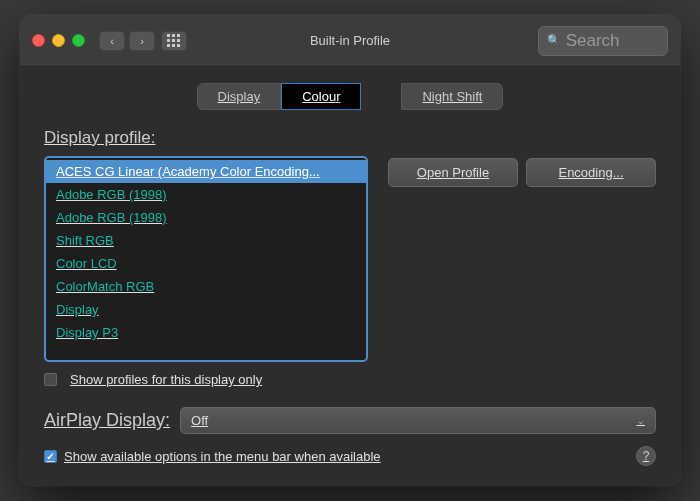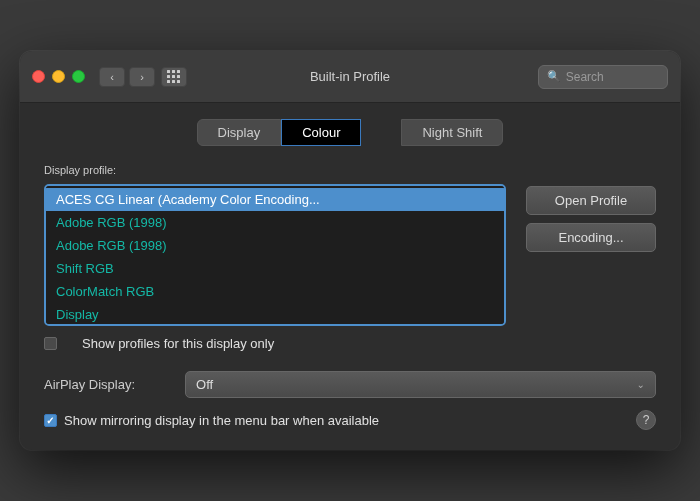--- a/index.html
+++ b/index.html
@@ -122,31 +122,32 @@
     .search-icon-svg {
       color: #aaa;
       font-size: 11px;
     }
 
     .search-input {
       background: transparent;
       border: none;
       outline: none;
       color: #ccc;
-      font-size: 12px;
+      font-size: 17px;
       width: 100%;
     }
 
     .search-input::placeholder {
       color: #999;
     }
 
     
     .content {
       padding: 16px 24px 20px;
+      text-decoration: underline;
     }
 
     
     .tabs {
       display: flex;
       justify-content: center;
       margin-bottom: 18px;
       gap: 0;
     }
 
@@ -170,40 +171,40 @@
     }
 
     .tab.active {
       background: #000000;
       color: #fff;
       border-color: #3a7abf;
     }
 
     
     .section-label {
-      font-size: 11px;
+      font-size: 17px;
       color: #ccc;
       margin-bottom: 8px;
     }
 
     .main-row {
       display: flex;
       gap: 20px;
       align-items: flex-start;
     }
 
     .profile-list-container {
       flex: 1;
     }
 
     .profile-list {
       background: #1e1e1e;
       border: 2px solid #4d8fcc;
       border-radius: 5px;
-      height: 142px;
+      height: 206px;
       overflow-y: auto;
       padding: 2px 0;
     }
 
     .profile-list::-webkit-scrollbar {
       width: 8px;
     }
     .profile-list::-webkit-scrollbar-track {
       background: #2a2a2a;
     }
@@ -220,21 +221,20 @@
       user-select: none;
     }
 
     .list-item.selected {
       background: #4d8fcc;
       color: #fff;
     }
 
     .sidebar-buttons {
       display: flex;
-      flex-direction: column;
       gap: 8px;
       margin-top: 2px;
     }
 
     .action-btn {
       width: 130px;
       padding: 6px 16px;
       background: linear-gradient(to bottom, #5a5a5a, #4a4a4a);
       border: 1px solid #666;
       border-radius: 5px;
@@ -242,21 +242,21 @@
       font-size: 13px;
       cursor: pointer;
       text-align: center;
       user-select: none;
     }
 
     
     .checkbox-row {
       display: flex;
       align-items: center;
-      gap: 25px;
+      gap: 13px;
       margin-top: 10px;
     }
 
     .checkbox {
       width: 13px;
       height: 13px;
       background: #4a4a4a;
       border: 1px solid #666;
       border-radius: 2px;
       display: flex;
@@ -269,37 +269,36 @@
     
     .airplay-row {
       display: flex;
       align-items: center;
       margin-top: 20px;
       gap: 10px;
     }
 
     .airplay-label {
       color: #ccc;
-      font-size: 13px;
+      font-size: 18px;
       white-space: nowrap;
     }
 
     .dropdown {
       flex: 1;
       background: linear-gradient(to bottom, #5a5a5a, #4a4a4a);
       border: 1px solid #666;
       border-radius: 5px;
       padding: 5px 10px;
       display: flex;
       align-items: center;
       justify-content: space-between;
       cursor: pointer;
       color: #ddd;
       font-size: 13px;
-      margin-left: 40px;
     }
 
     .dropdown-arrow {
       color: #aaa;
       font-size: 10px;
     }
 
     
     .mirror-row {
       display: flex;
@@ -385,20 +384,21 @@
 
     <div class="section-label">Display profile:</div>
 
     <div class="main-row">
       <div class="profile-list-container">
         <div class="profile-list">
           <div class="list-item selected">ACES CG Linear (Academy Color Encoding...</div>
           <div class="list-item">Adobe RGB (1998)</div>
           <div class="list-item">Adobe RGB (1998)</div>
           <div class="list-item">Shift RGB</div>
+          <div class="list-item">Color LCD</div>
           <div class="list-item">ColorMatch RGB</div>
           <div class="list-item">Display</div>
           <div class="list-item">Display P3</div>
 
         </div>
 
         <div class="checkbox-row">
           <div class="checkbox"></div>
           <span>Show profiles for this display only</span>
         </div>
@@ -415,19 +415,19 @@
       <div class="dropdown">
         <span>Off</span>
         <span class="dropdown-arrow">⌄</span>
       </div>
     </div>
 
     <div class="mirror-row">
       <div class="checkbox checked">
         <span class="checkmark">✓</span>
       </div>
-      <span>Show mirroring display in the menu bar when available</span>
+      <span>Show available options in the menu bar when available</span>
       <div class="help-btn">
         <span>?</span>
       </div>
     </div>
   </div>
 </div>
 
 </body></html>

